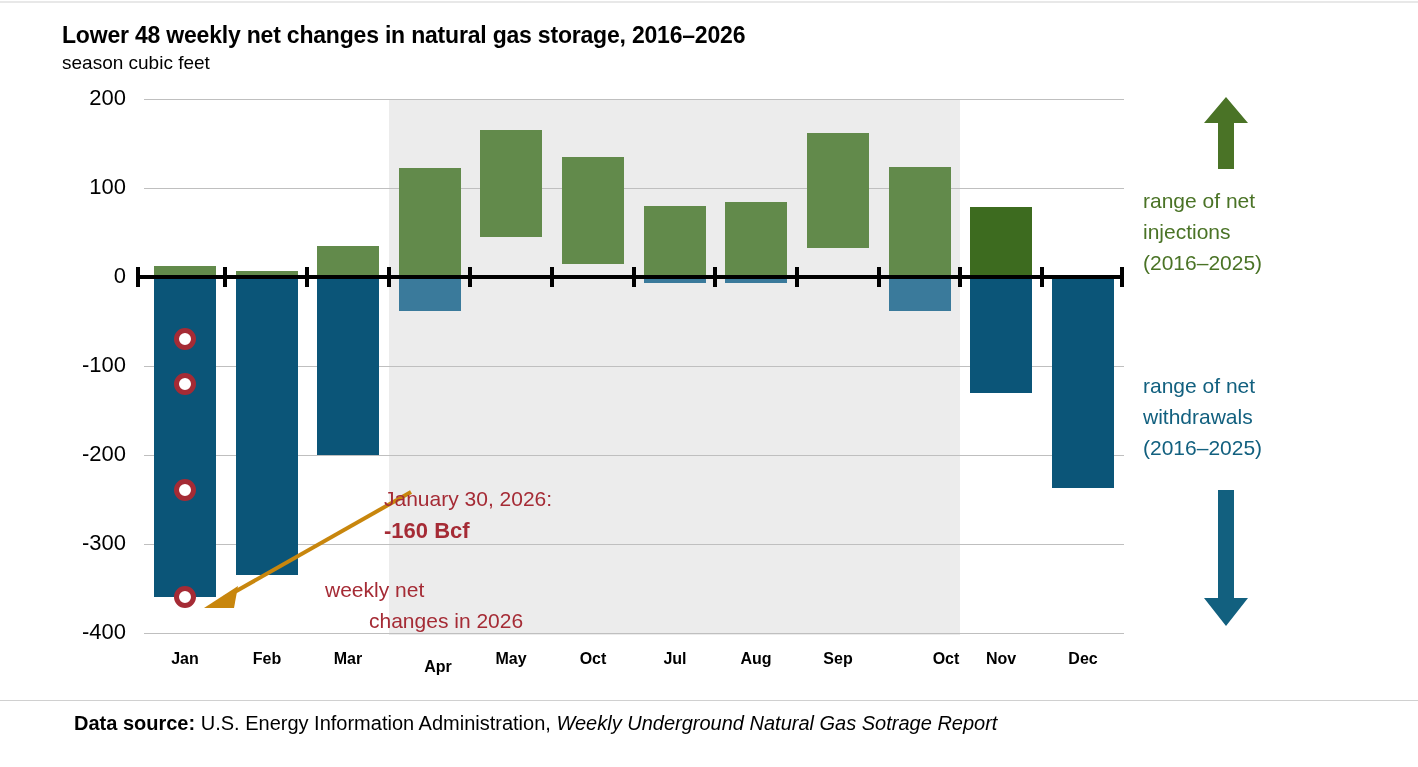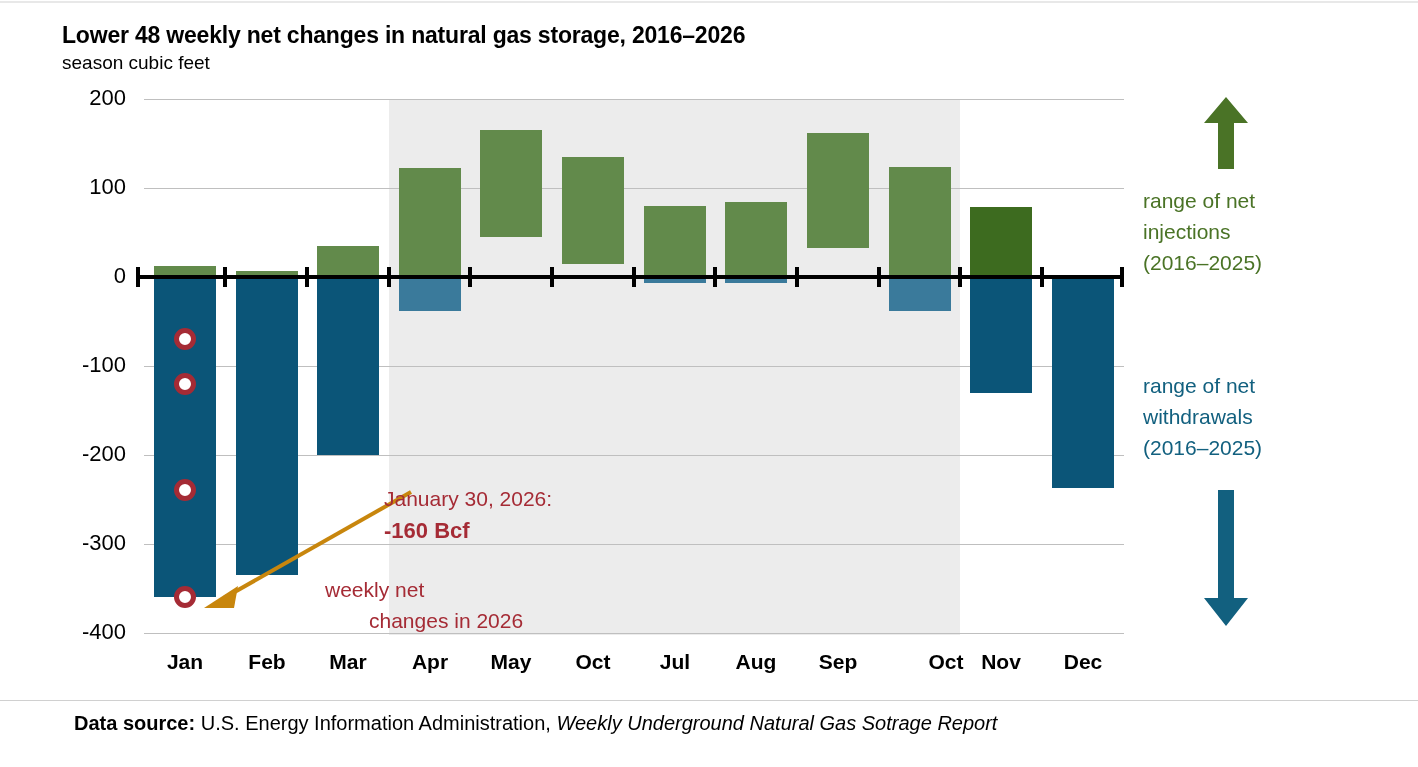--- a/index.html
+++ b/index.html
@@ -72,21 +72,21 @@
     position:absolute;
     font-size:21px;color:#8c8c8c;
     white-space:nowrap;
   }
 
   .xlabels{
     position:absolute;left:144px;top:650px;width:980px;height:40px;
   }
   .xlabel{
     position:absolute;top:0;text-align:center;
-    font-size:21px;font-weight:bold;
+    font-size:16px;font-weight:bold;
     transform:translateX(-50%);
     white-space:nowrap;
   }
 
   
   .anno{
     position:absolute;
     color:#a52b35;
     font-size:21px;
     white-space:nowrap;
@@ -199,21 +199,21 @@
     <div class="marker" style="left:30px;top:274px;"></div>
     <div class="marker" style="left:30px;top:380px;"></div>
     <div class="marker" style="left:30px;top:487px;"></div>
 
   </div>
 
   <div class="xlabels">
     <div class="xlabel" style="left:41px;">Jan</div>
     <div class="xlabel" style="left:123px;">Feb</div>
     <div class="xlabel" style="left:204px;">Mar</div>
-    <div class="xlabel" style="left:286px;">Apr</div>
+    <div class="xlabel" style="left:294px;margin-top:8px;">Apr</div>
     <div class="xlabel" style="left:367px;">May</div>
     <div class="xlabel" style="left:449px;">Oct</div>
     <div class="xlabel" style="left:531px;">Jul</div>
     <div class="xlabel" style="left:612px;">Aug</div>
     <div class="xlabel" style="left:694px;">Sep</div>
     <div class="xlabel" style="left:776px;margin-left:26px;">Oct</div>
     <div class="xlabel" style="left:857px;">Nov</div>
     <div class="xlabel" style="left:939px;">Dec</div>
   </div>
 

